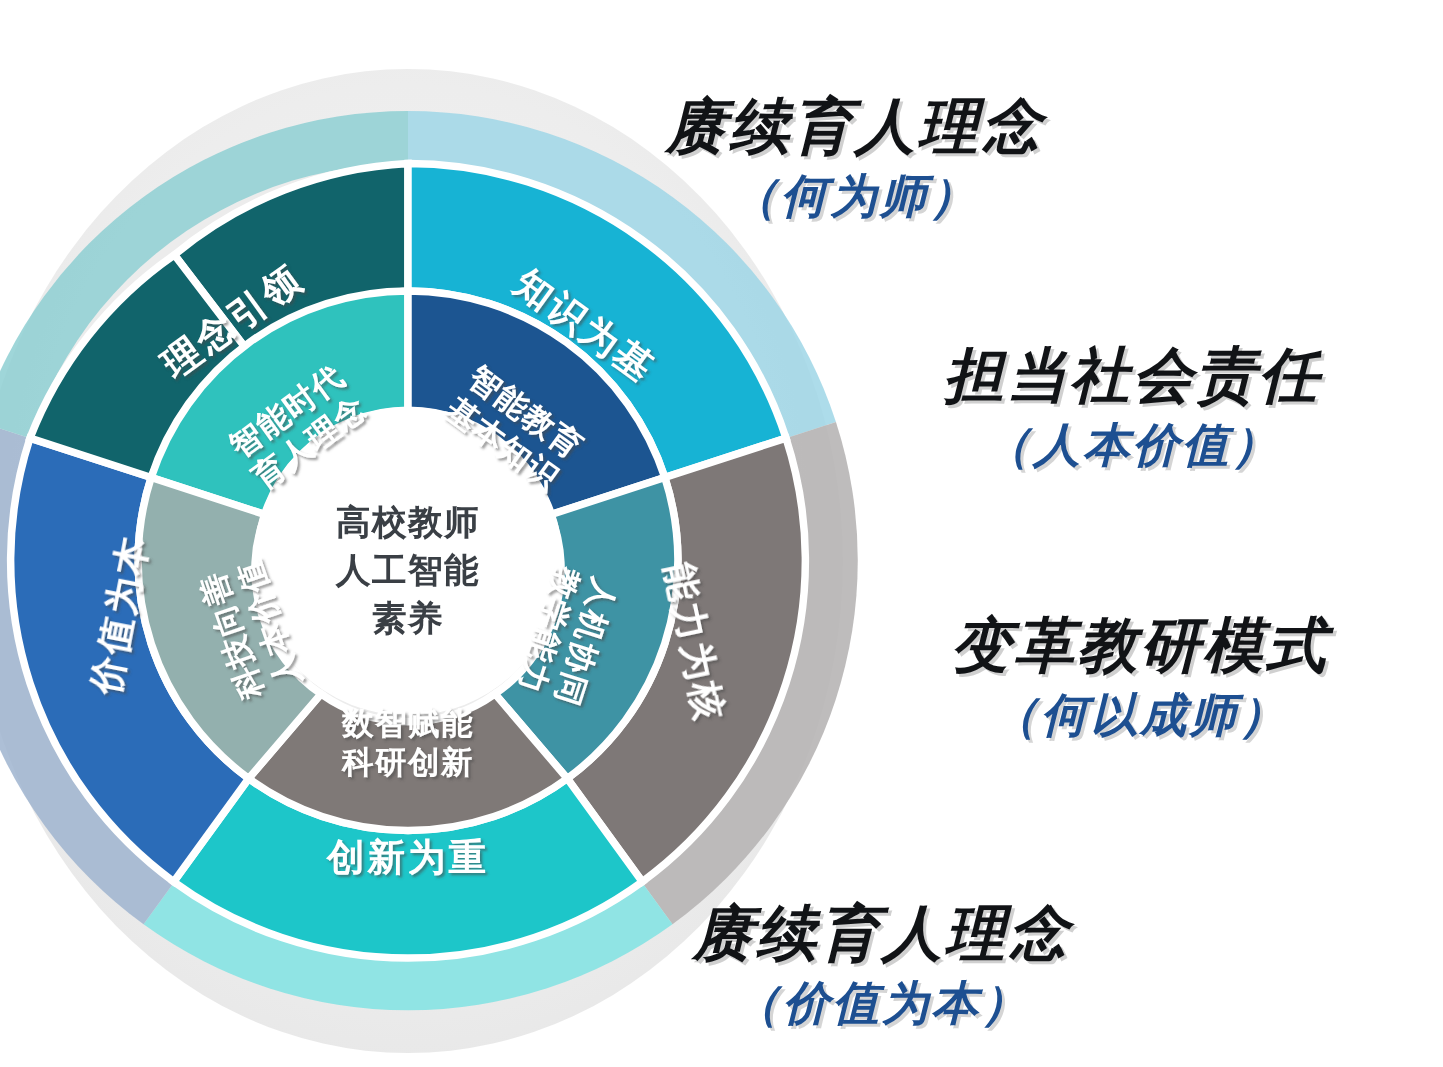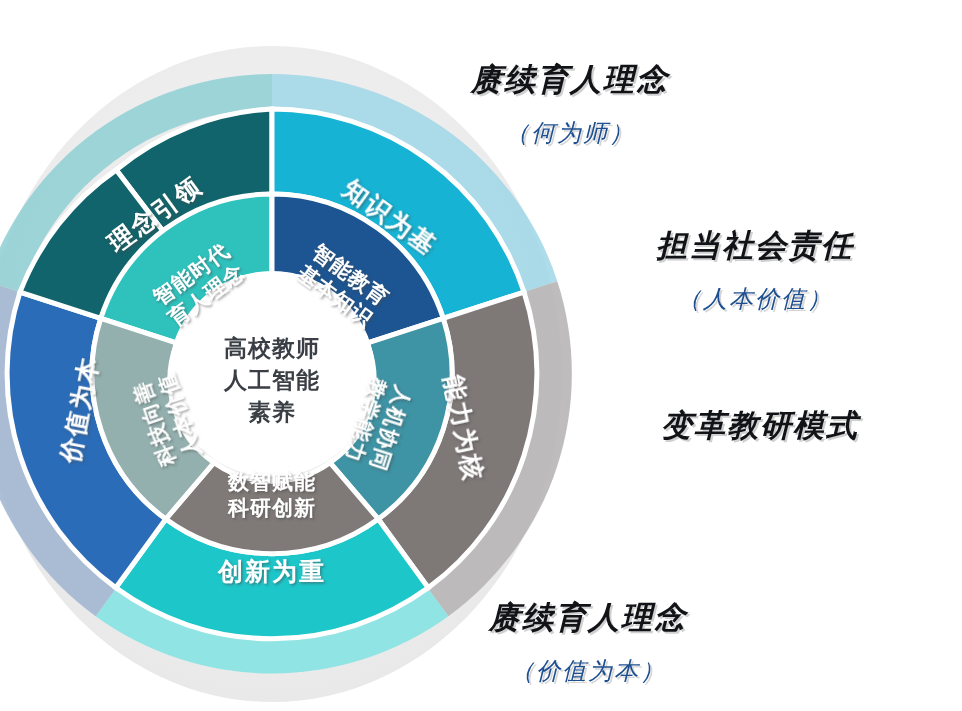--- a/index.html
+++ b/index.html
@@ -25,37 +25,37 @@
     fill:#3a3f45;font-size:23px;font-weight:700;letter-spacing:1px;
     font-family:"DejaVu Sans","Liberation Sans",sans-serif;
   }
 
   .callout{
     position:absolute;
     text-align:center;
     white-space:nowrap;
   }
   .callout .main{
-    font-size:31px;
+    font-size:40px;
     font-weight:700;
     font-style:italic;
     color:#111316;
     letter-spacing:2px;
     text-shadow:2px 2px 0 rgba(150,150,150,.45);
     line-height:1.15;
   }
   .callout .sub{
-    font-size:24px;
-    font-weight:400;
+    font-size:31px;
+    font-weight:700;
     font-style:italic;
     color:#1d4f91;
     letter-spacing:2px;
     text-shadow:2px 2px 0 rgba(150,150,150,.40);
     line-height:1.25;
-    margin-top:20px;
+    margin-top:4px;
   }
   #c0{left:420px;top:62px;width:300px;}
   #c1{left:595px;top:228px;width:320px;}
   #c2{left:600px;top:408px;width:320px;text-align:center;}
   #c3{left:438px;top:600px;width:300px;}
 </style>
 </head>
 <body>
 
 <div id="stage">
@@ -150,19 +150,20 @@
   <div class="callout" id="c0">
     <div class="main">赓续育人理念</div>
     <div class="sub">（何为师）</div>
   </div>
   <div class="callout" id="c1">
     <div class="main">担当社会责任</div>
     <div class="sub">（人本价值）</div>
   </div>
   <div class="callout" id="c2">
     <div class="main">变革教研模式</div>
+    <div class="sub">（何以成师）</div>
   </div>
   <div class="callout" id="c3">
     <div class="main">赓续育人理念</div>
     <div class="sub">（价值为本）</div>
   </div>
 
 </div>
 
 </body></html>

